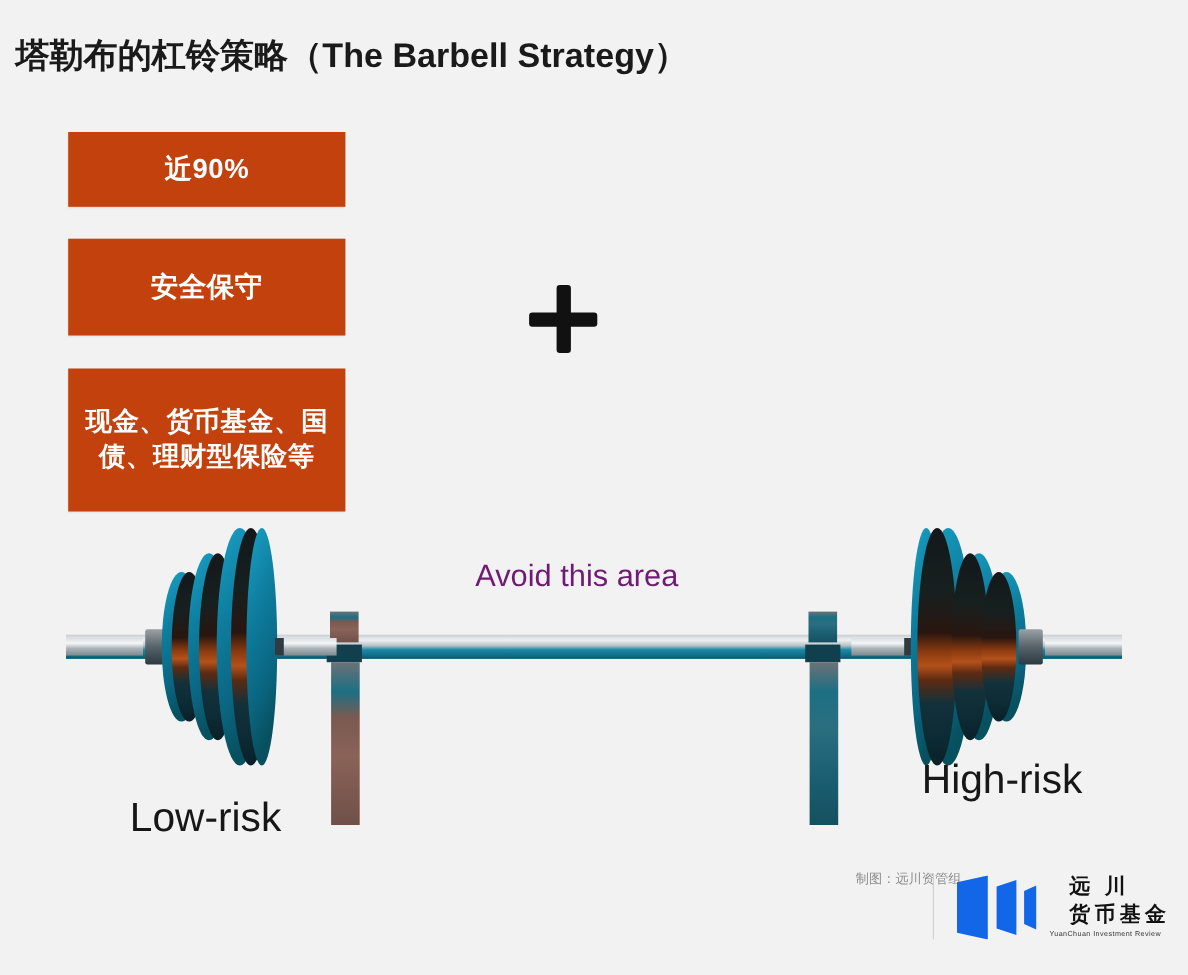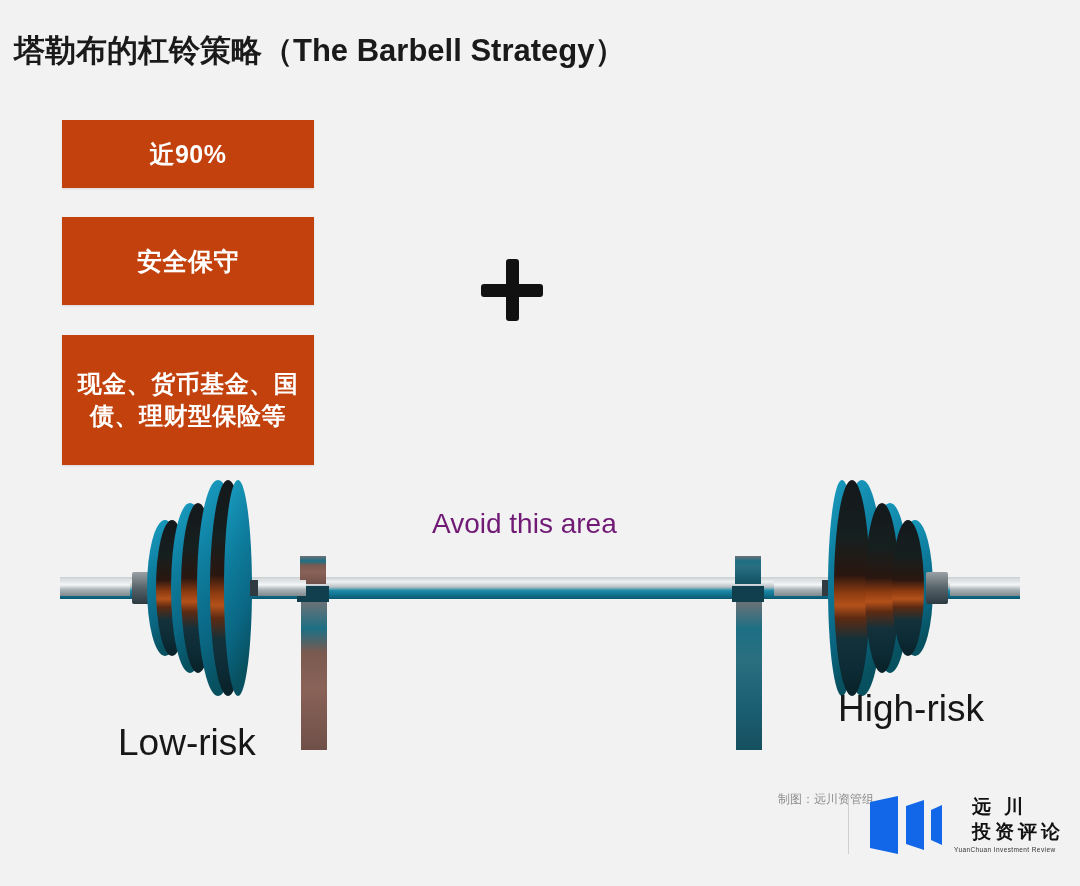--- a/index.html
+++ b/index.html
@@ -232,19 +232,19 @@
     <div class="logo">
       <div class="logo-marks">
         <svg width="78" height="58" viewBox="0 0 78 58">
           <polygon points="2,6 30,0 30,58 2,52" fill="#1267e8"></polygon>
           <polygon points="38,10 56,4 56,54 38,48" fill="#1267e8"></polygon>
           <polygon points="63,14 74,9 74,49 63,44" fill="#1267e8"></polygon>
         </svg>
       </div>
       <div class="logo-text">
         <div class="logo-cn">远 川</div>
-        <div class="logo-cn">投资评论</div>
+        <div class="logo-cn">货币基金</div>
         <div class="logo-en">YuanChuan Investment Review</div>
       </div>
     </div>
   </div>
 
 </div>
 
 </body></html>

